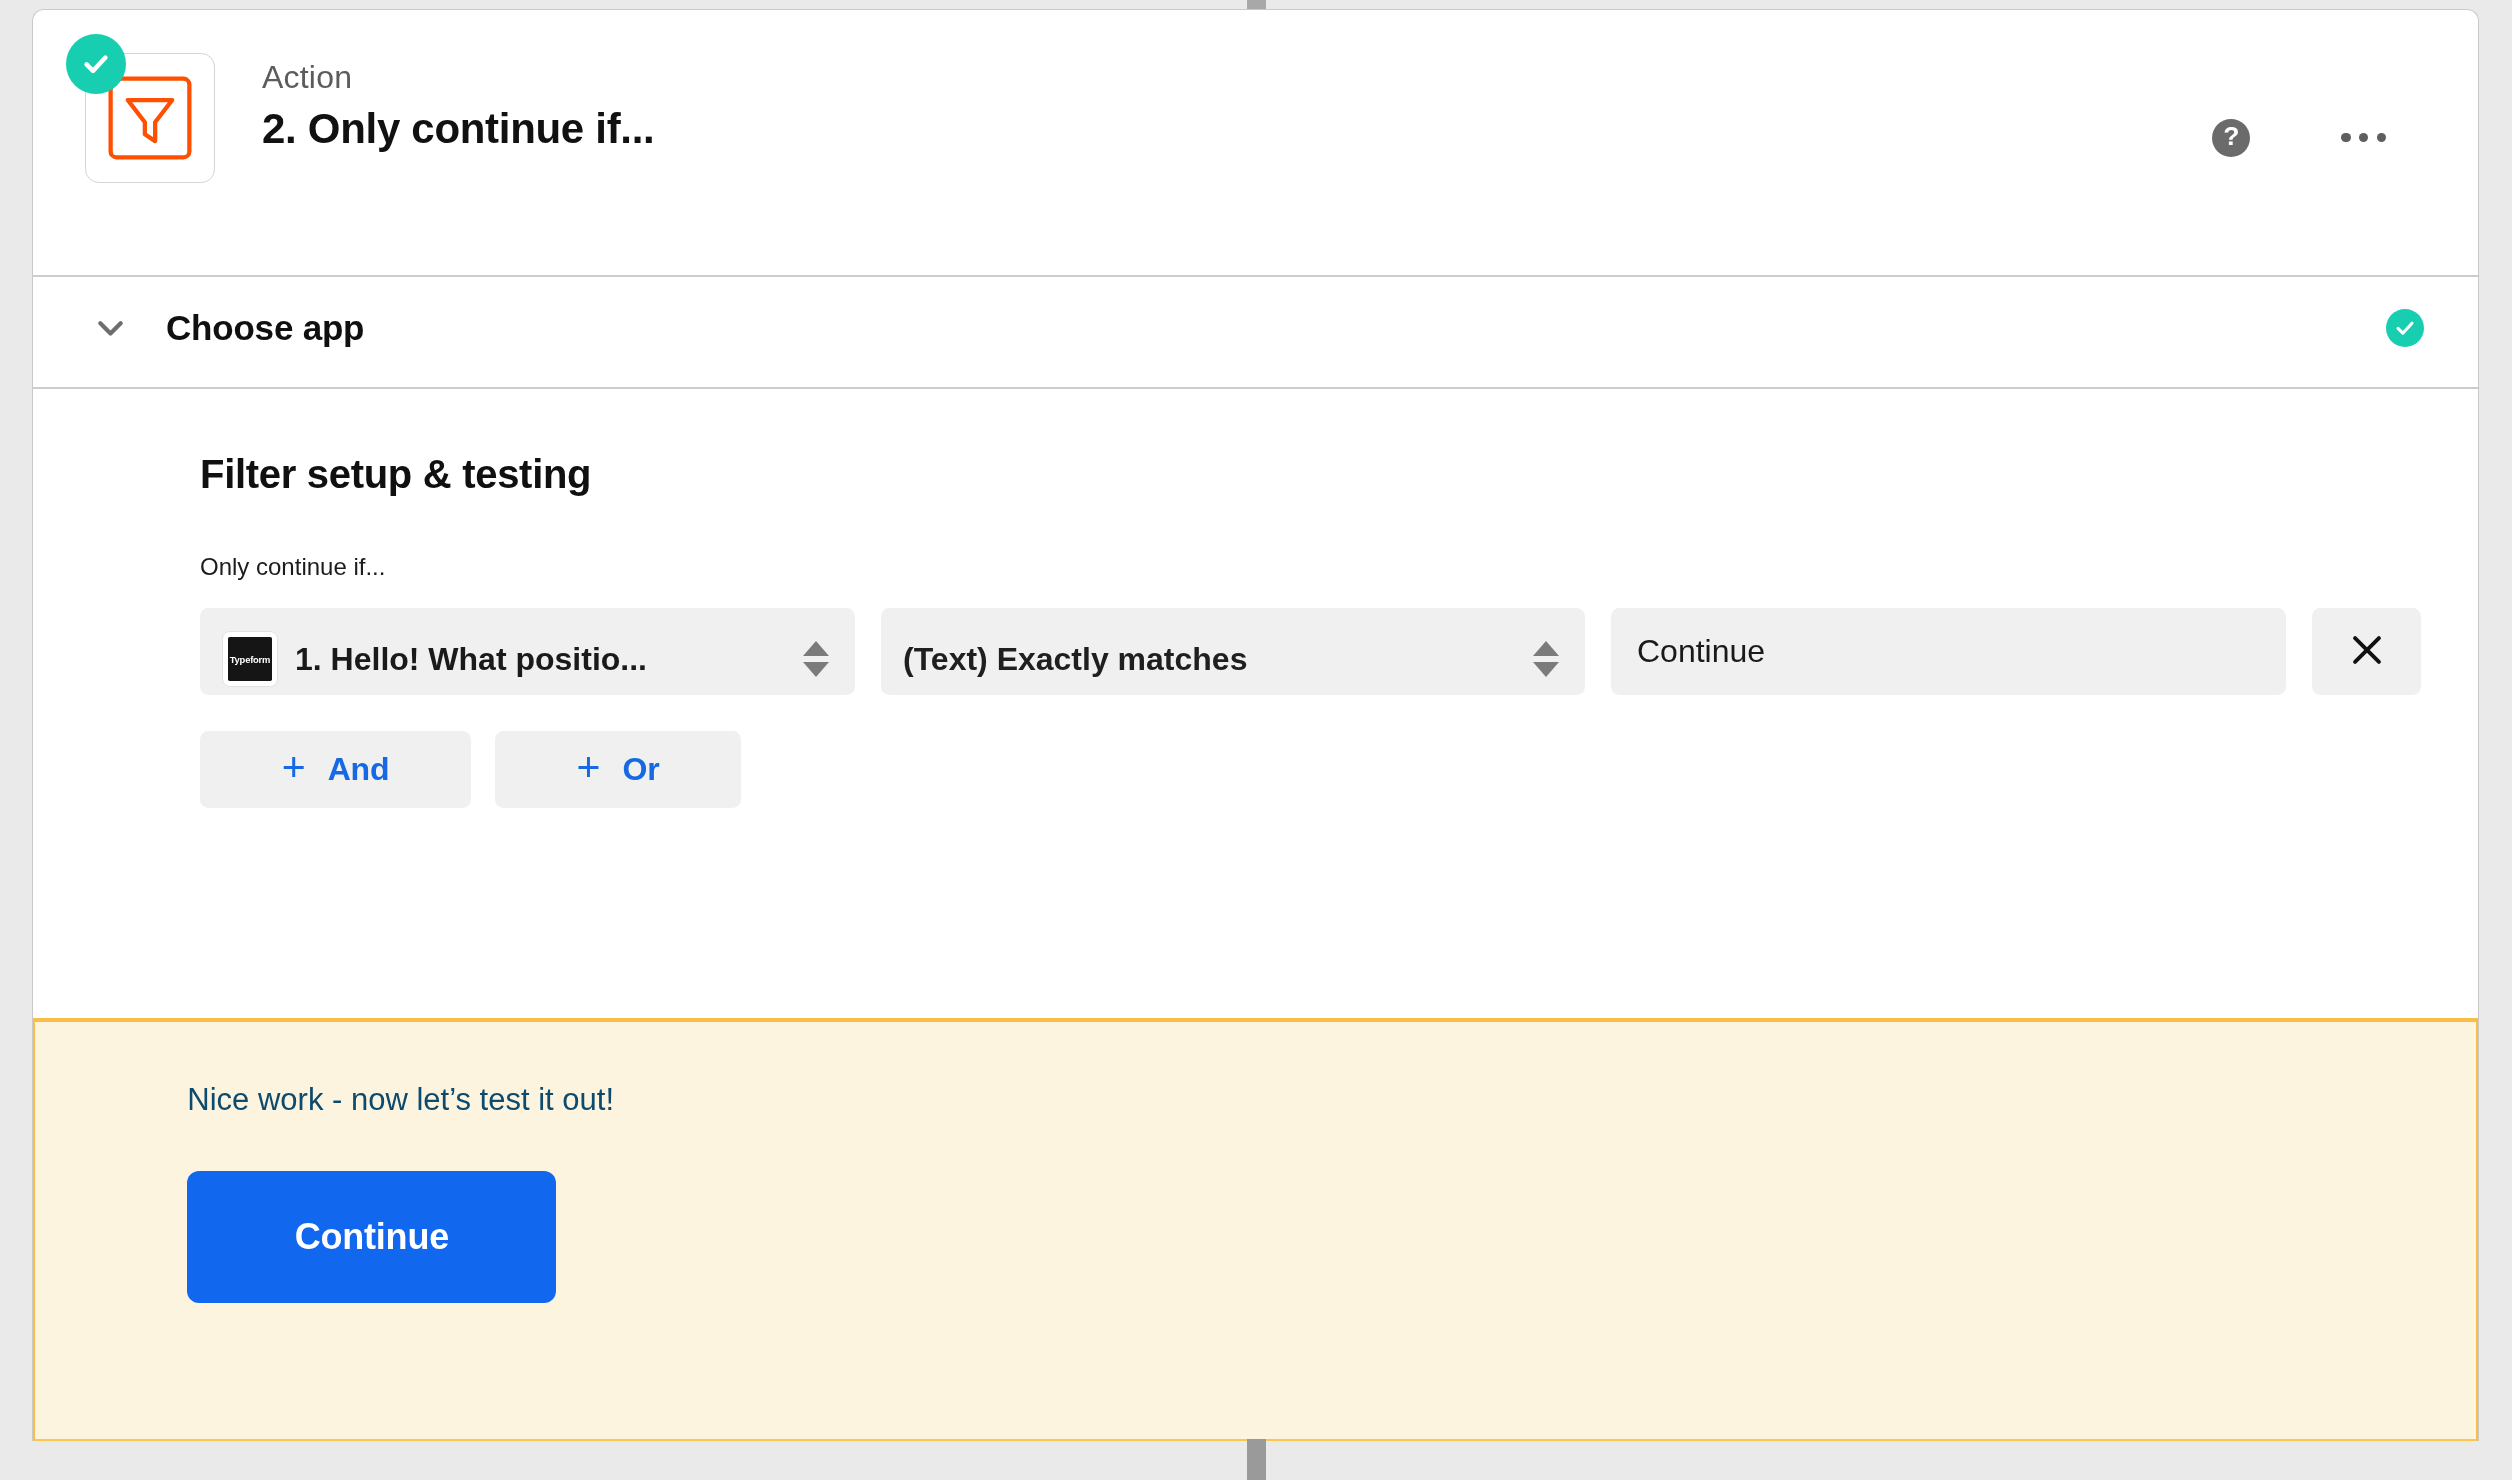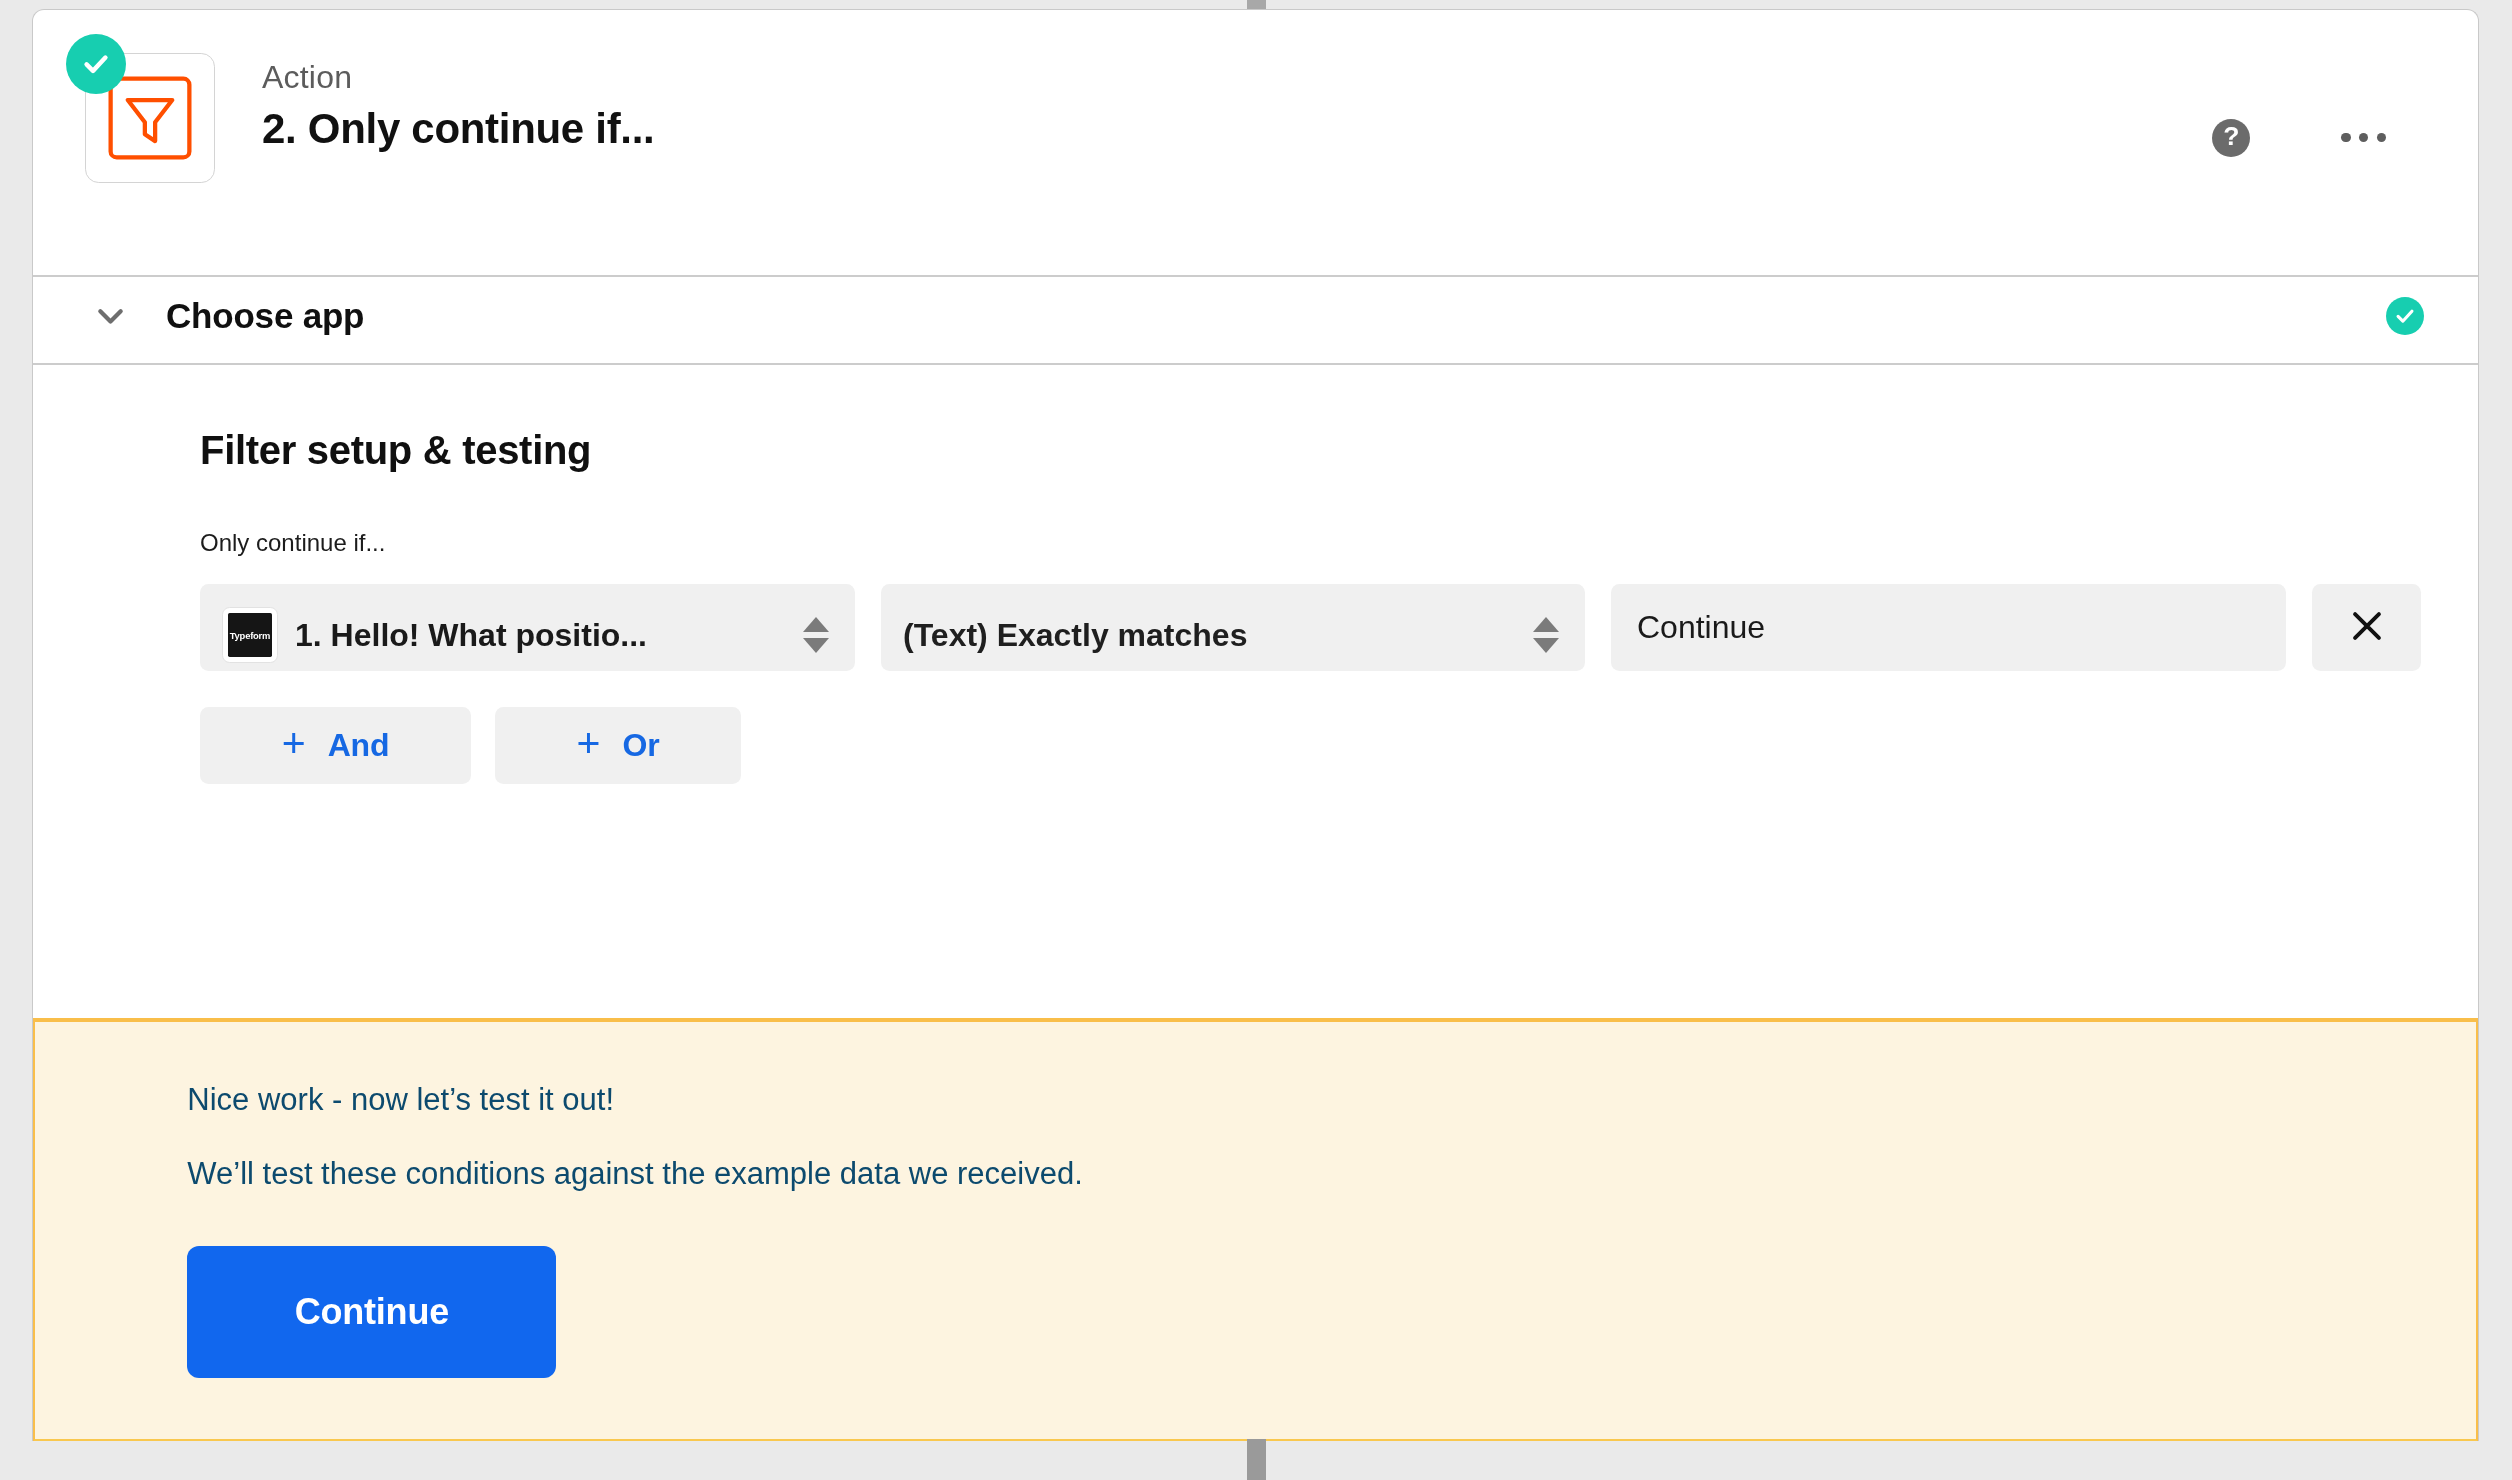--- a/index.html
+++ b/index.html
@@ -135,21 +135,21 @@
   }
   .more-icon {
     display: flex; gap: 8.5px; align-items: center; cursor: pointer;
     padding: 8.5px 1.7px;
   }
   .more-icon i { width: 9.4px; height: 9.4px; border-radius: 50%; background: #5e5e5e; display:block; }
 
   
   .choose-app-row {
     position: relative;
-    height: 88px;
+    height: 112px;
     border-bottom: 2.6px solid #cccccc;
     display: flex;
     align-items: center;
     padding: 0 54px 8px 58px;
     cursor: pointer;
   }
   .chevron { width: 39px; height: 39px; flex: 0 0 auto; display:flex; align-items:center; justify-content:center; }
   .choose-app-label {
     margin-left: 36px;
     font-size: 35px;
@@ -435,21 +435,20 @@
         </button>
         <button class="add-btn add-or">
           <span class="plus">+</span>
           <span class="lbl">Or</span>
         </button>
       </div>
     </div>
 
     <div class="banner">
       <div class="banner-line">Nice work - now let’s test it out!</div>
-      <div class="banner-line second">We’ll test these conditions against the example data we received.</div>
       <button class="continue-btn">Continue</button>
     </div>
 
   </div>
 
   <div class="connector-bottom"></div>
 </div>
 
 
 </body></html>

